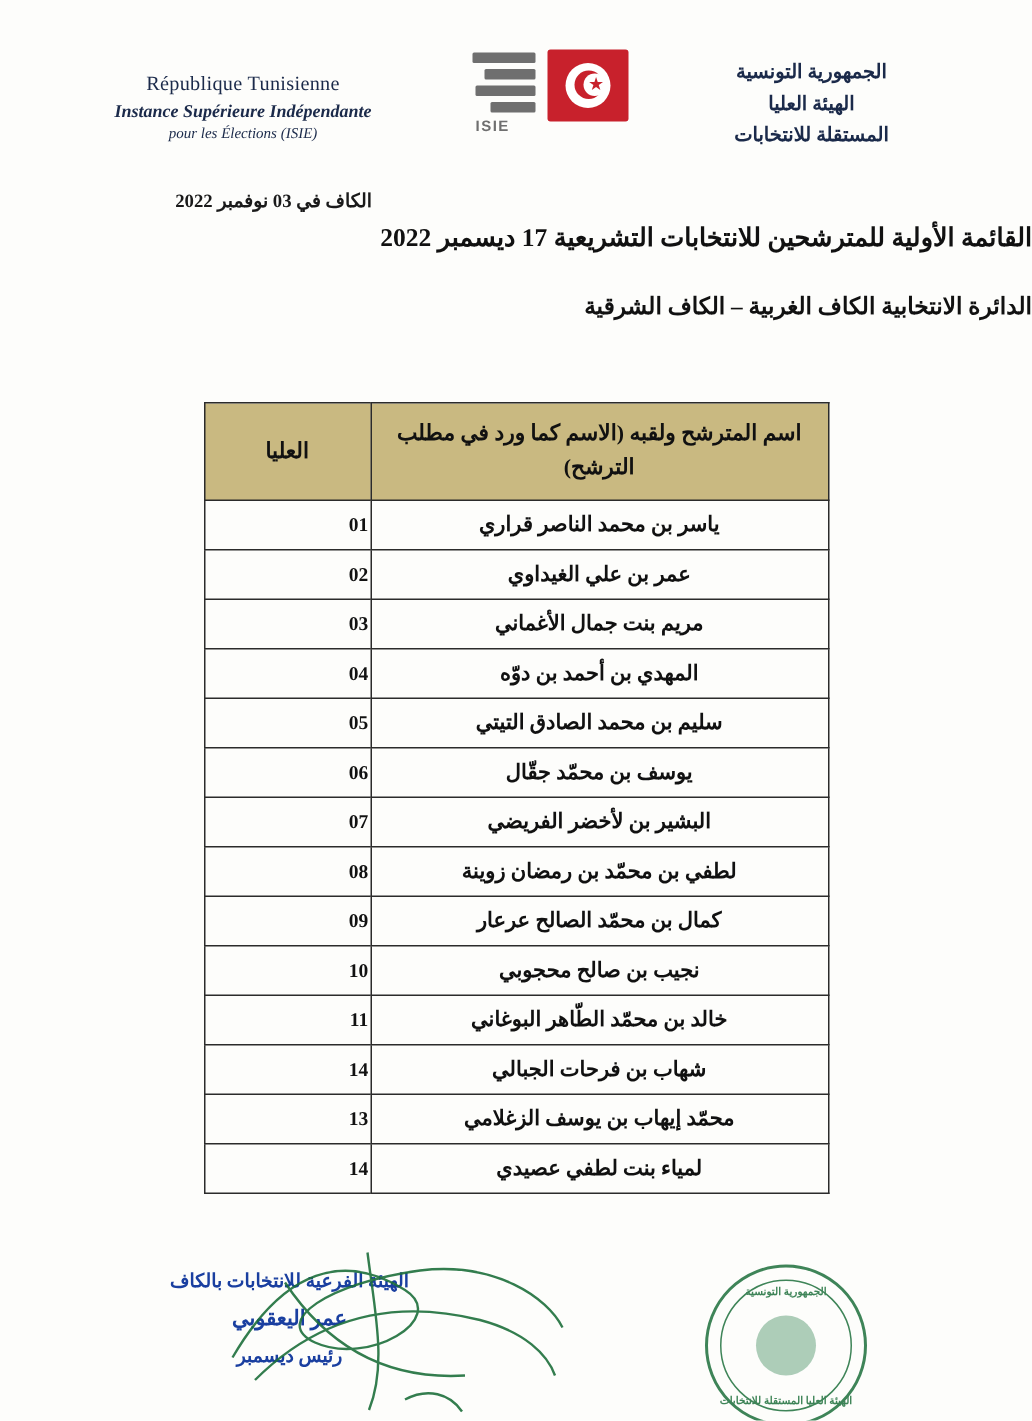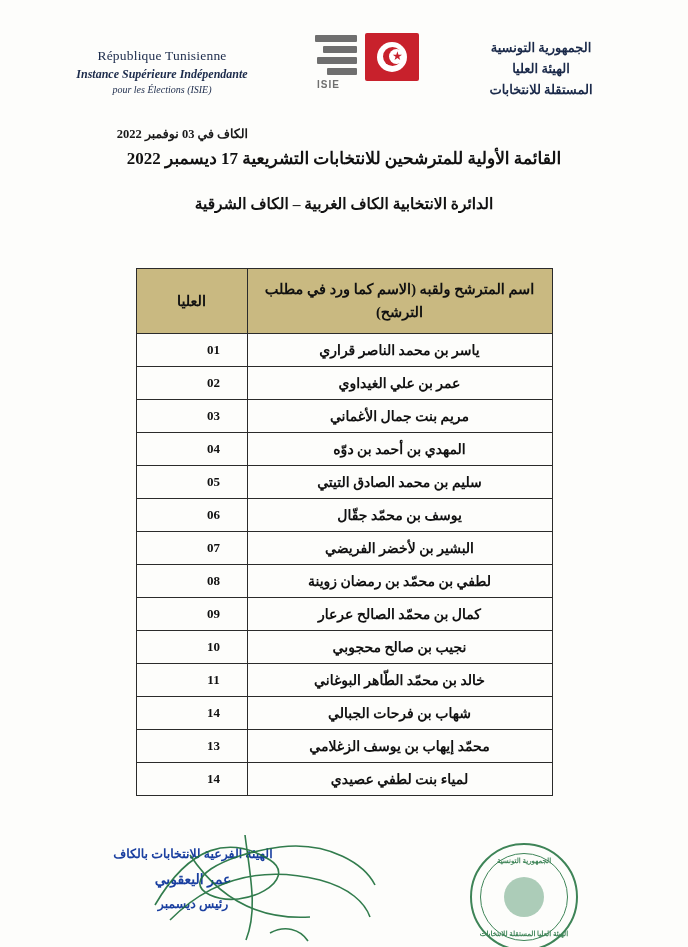--- a/index.html
+++ b/index.html
@@ -160,21 +160,20 @@
     font-weight: bold;
     color: #1a1a1a;
   }
 
   
   .title-block {
     position: absolute;
     top: 148px;
     left: 0;
     right: 0;
-    text-align: center;
     direction: rtl;
   }
   .title-main {
     font-size: 17px;
     font-weight: bold;
     color: #111;
     letter-spacing: 0;
     margin-bottom: 26px;
   }
   .title-sub {
@@ -214,21 +213,20 @@
   th.col-rank { width: 98px; }
   table.cand td.name {
     text-align: center;
     font-size: 14px;
     padding: 5px 8px;
     height: 22px;
     font-weight: bold;
     color: #111;
   }
   table.cand td.rank {
-    text-align: center;
     font-size: 13px;
     font-weight: bold;
     font-family: "Liberation Serif", serif;
     color: #111;
     padding-left: 45px;
   }
 
   
   .footer {
     position: absolute;

